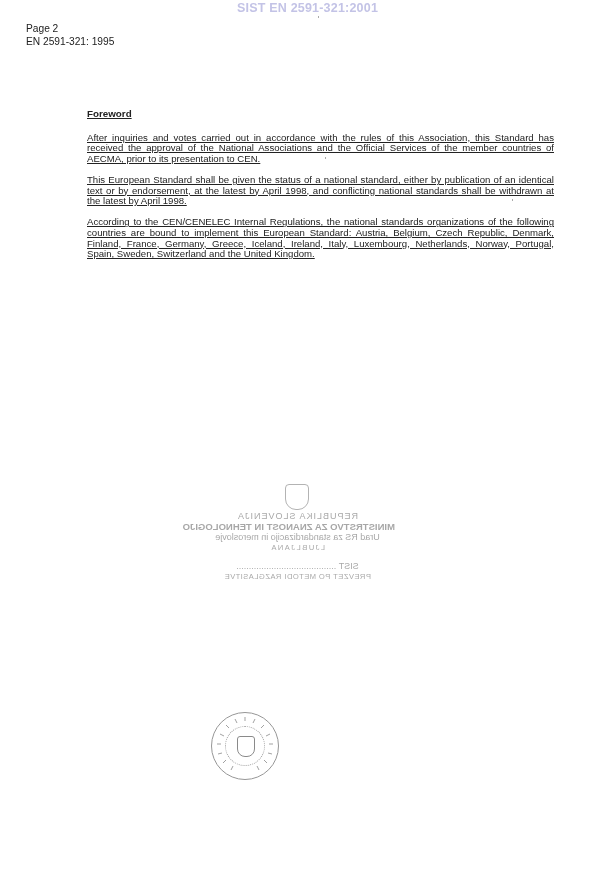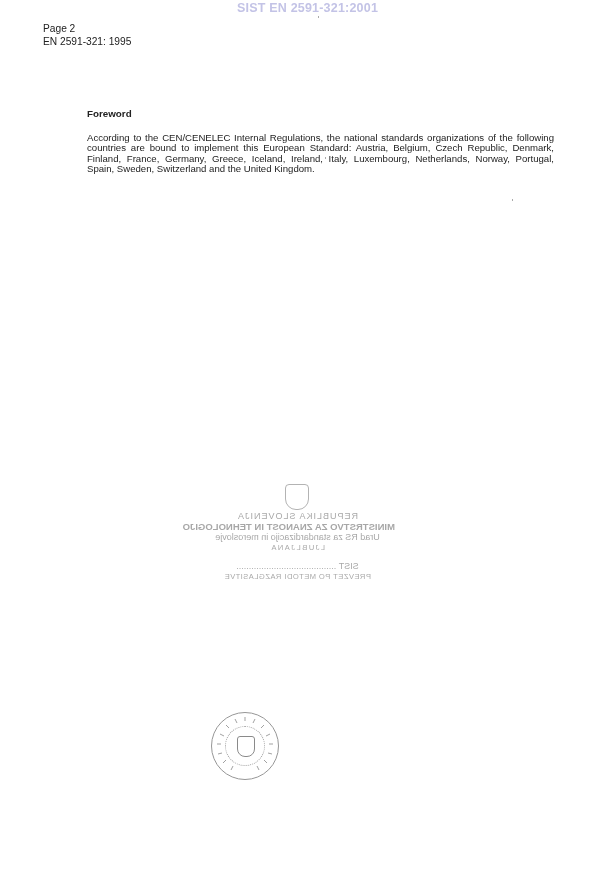--- a/index.html
+++ b/index.html
@@ -7,26 +7,26 @@
       width: 615px; height: 876px; background: #ffffff;
       position: relative; overflow: hidden;
       font-family: "Liberation Sans", sans-serif; color: #1a1a1a;
     }
     .watermark {
       position: absolute; top: 1px; left: 0; width: 615px; text-align: center;
       font-family: "Liberation Sans", sans-serif; font-weight: bold;
       font-size: 12.5px; color: #c3c3e6; letter-spacing: 0.2px;
     }
     .page-header {
-      position: absolute; left: 43px; top: 23px;
+      position: absolute; left: 26px; top: 23px;
       font-size: 10.2px; line-height: 12.5px; color: #222;
     }
     .content {
       position: absolute; left: 87px; top: 109px; width: 467px;
-      font-size: 9.6px; line-height: 10.6px; color: #222;
+      font-size: 9.6px; line-height: 10.6px; color: #222; text-decoration: underline;
     }
     .foreword-title { font-weight: bold; margin: 0 0 13px 0; font-size: 9.8px; }
     .para { margin: 0 0 10.6px 0; text-align: justify; }
     .para.first { word-spacing: 3.2px; }
     .stamp {
       position: absolute; left: 200px; top: 484px; width: 195px;
       text-align: center; color: #8a8a8a; font-size: 9px; line-height: 10.5px;
       transform: scaleX(-1); opacity: 0.75;
     }
     .stamp-emblem {
@@ -59,20 +59,22 @@
 
 <div class="watermark">SIST EN 2591-321:2001</div>
 
 <div class="page-header">
   <div>Page 2</div>
   <div>EN 2591-321: 1995</div>
 </div>
 
 <div class="content">
   <div class="foreword-title">Foreword</div>
+  <p class="para">After inquiries and votes carried out in accordance with the rules of this Association, this Standard has received the approval of the National Associations and the Official Services of the member countries of AECMA, prior to its presentation to CEN.</p>
+  <p class="para">This European Standard shall be given the status of a national standard, either by publication of an identical text or by endorsement, at the latest by April 1998, and conflicting national standards shall be withdrawn at the latest by April 1998.</p>
   <p class="para">According to the CEN/CENELEC Internal Regulations, the national standards organizations of the following countries are bound to implement this European Standard: Austria, Belgium, Czech Republic, Denmark, Finland, France, Germany, Greece, Iceland, Ireland, Italy, Luxembourg, Netherlands, Norway, Portugal, Spain, Sweden, Switzerland and the United Kingdom.</p>
 </div>
 
 <div class="stamp">
   <div class="stamp-emblem"></div>
   <div class="stamp-line">REPUBLIKA SLOVENIJA</div>
   <div class="stamp-line bold">MINISTRSTVO ZA ZNANOST IN TEHNOLOGIJO</div>
   <div class="stamp-line" style="letter-spacing:0;">Urad RS za standardizacijo in meroslovje</div>
   <div class="stamp-line small">LJUBLJANA</div>
   <div class="stamp-line stamp-dots" style="margin-top:8px;">SIST ........................................</div>

